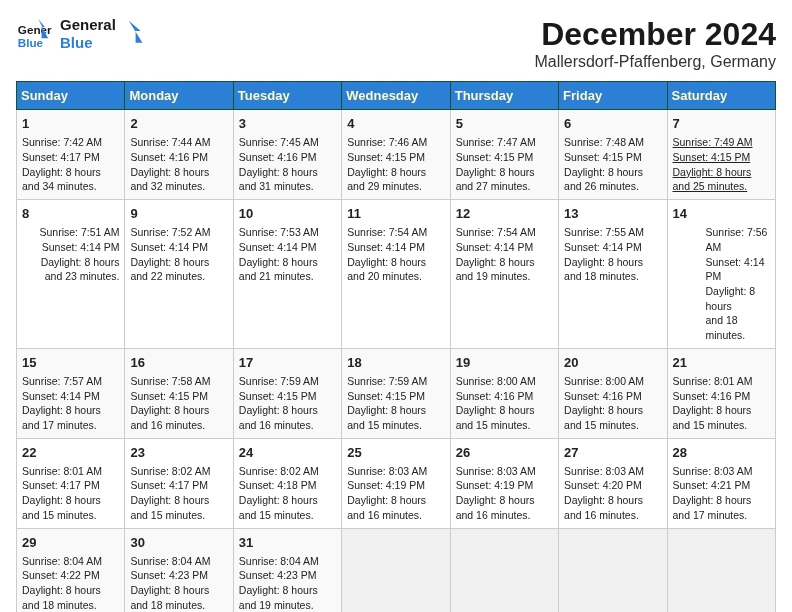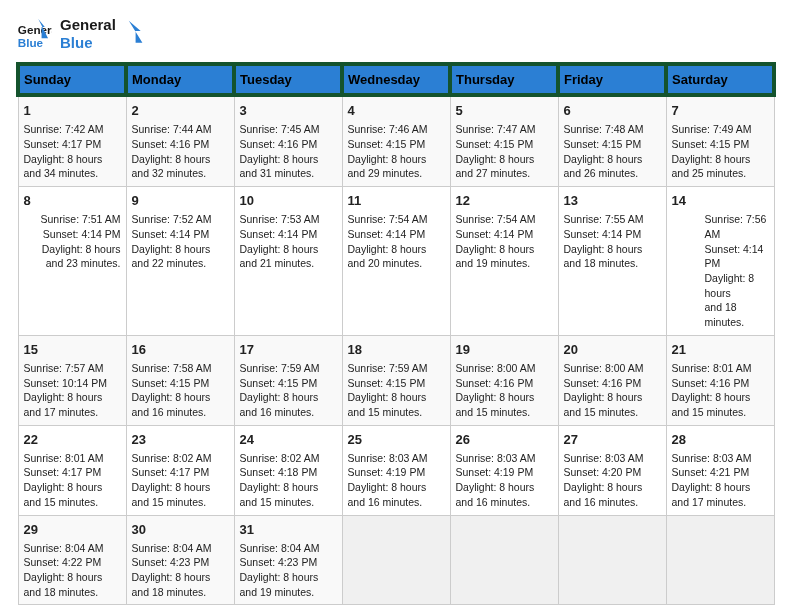--- a/index.html
+++ b/index.html
@@ -37,26 +37,26 @@
       font-size: 16px;
       color: #333;
     }
     .calendar-table {
       width: 100%;
       border-collapse: collapse;
       font-size: 11px;
     }
     .calendar-table thead tr th {
       background-color: #2b7fd4;
-      color: #000000;
+      color: #fef9c3;
       padding: 6px 4px;
       text-align: left;
       font-size: 13px;
       font-weight: bold;
-      border: 4px solid #14532d;
+      border: 1px solid #14532d;
     }
     .calendar-table tbody tr td {
       vertical-align: top;
       padding: 5px 5px;
       border: 1px solid #ccc;
       width: calc(100% / 7);
       min-height: 80px;
       background: #fff;
       color: #222;
       line-height: 1.4;
@@ -93,20 +93,22 @@
     </svg>
     <div style="margin-left:4px;">
       <div style="font-size:15px;font-weight:bold;color:#1a1a1a;line-height:1.2;">General</div>
       <div style="font-size:15px;font-weight:bold;color:#2b7fd4;line-height:1.2;">Blue</div>
     </div>
     <svg width="24" height="30" viewBox="0 0 24 30" style="margin-left:2px;">
       <polygon points="8,2 22,14 16,14 16,28 24,28" fill="#2b7fd4" transform="scale(0.85) translate(0,0)"></polygon>
     </svg>
   </div>
   <div class="title-block">
+    <div class="month-title">December 2024</div>
+    <div class="location-title">Mallersdorf-Pfaffenberg, Germany</div>
   </div>
 </div>
 
 <table class="calendar-table">
   <thead>
     <tr>
     <th>Sunday</th>
         <th>Monday</th>
         <th>Tuesday</th>
         <th>Wednesday</th>
@@ -154,21 +156,21 @@
         </td>
         <td>
           <span class="day-number">6</span>
           <div class="day-info" style="white-space: pre-line;">Sunrise: 7:48 AM
 Sunset: 4:15 PM
 Daylight: 8 hours
 and 26 minutes.</div>
         </td>
         <td>
           <span class="day-number">7</span>
-          <div class="day-info" style="white-space: pre-line;">Sunrise: 7:49 AM
+          <div class="day-info" style="white-space: pre-line; text-decoration: underline;">Sunrise: 7:49 AM
 Sunset: 4:15 PM
 Daylight: 8 hours
 and 25 minutes.</div>
         </td>
       </tr>
       <tr>
         <td>
           <span class="day-number">8</span>
           <div class="day-info" style="white-space: pre-line; text-align: right;">Sunrise: 7:51 AM
 Sunset: 4:14 PM
@@ -215,21 +217,21 @@
           <div class="day-info" style="white-space: pre-line; margin-left: 33px;">Sunrise: 7:56 AM
 Sunset: 4:14 PM
 Daylight: 8 hours
 and 18 minutes.</div>
         </td>
       </tr>
       <tr>
         <td>
           <span class="day-number">15</span>
           <div class="day-info" style="white-space: pre-line;">Sunrise: 7:57 AM
-Sunset: 10:14 PM
+Sunset: 4:14 PM
 Daylight: 8 hours
 and 17 minutes.</div>
         </td>
         <td>
           <span class="day-number">16</span>
           <div class="day-info" style="white-space: pre-line;">Sunrise: 7:58 AM
 Sunset: 4:15 PM
 Daylight: 8 hours
 and 16 minutes.</div>
         </td>

